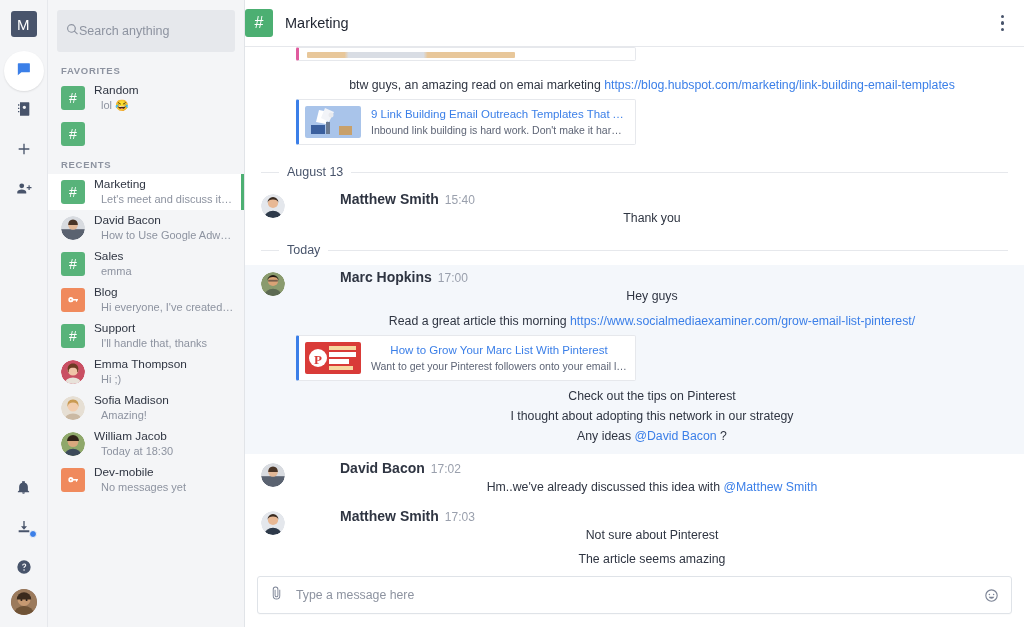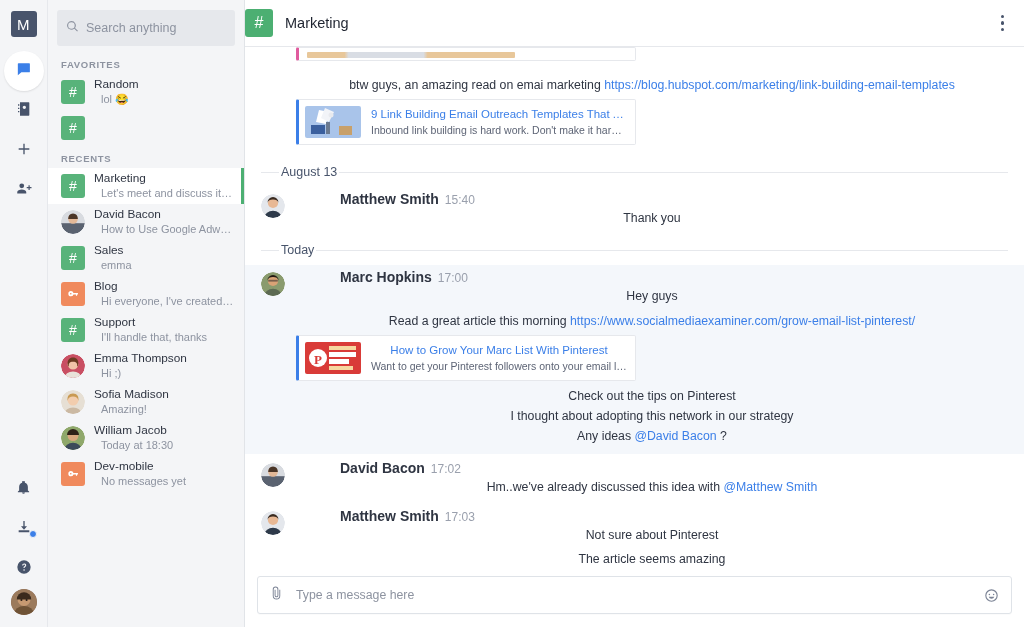--- a/index.html
+++ b/index.html
@@ -55,22 +55,22 @@
 
   
   .sidebar {
     width: 197px; flex: 0 0 197px; height: 627px;
     background: #f4f5f7;
     border-right: 1px solid #e1e4e8;
     overflow: hidden; position: relative;
   }
   .search-wrap { padding: 10px 9px 6px 9px; }
   .search-box {
-    height: 36px; background: #e6e8ec; border-radius: 3px;
-    display: flex; align-items: center; padding: 0 9px; gap: 7px;
+    height: 42px; background: #e6e8ec; border-radius: 3px;
+    display: flex; align-items: center; padding: 0 9px; 
   }
   .search-box svg { fill: #8d93a0; flex: 0 0 auto; }
   .search-input {
     border: none; outline: none; background: transparent;
     font-family: "Liberation Sans", sans-serif;
     font-size: 12.5px; color: #5d6475; width: 100%;
     padding: 0;
   }
   .search-input::placeholder { color: #8d93a0; }
 
@@ -141,21 +141,21 @@
   .msg-av.blank { visibility: hidden; }
   .msg-body { flex: 1 1 auto; min-width: 0; text-align: center; }
   .msg-meta { display: flex; align-items: baseline; gap: 6px; line-height: 15px; }
   .msg-name { font-size: 14px; font-weight: bold; color: #2f3542; margin-left: 44px; }
   .msg-time { font-size: 12px; color: #9aa0ad; }
   .msg-text { font-size: 12.3px; color: #2f3542; line-height: 19px; padding-top: 1px; }
   .msg-text a, .lnk { color: #3b7fe8; text-decoration: none; }
   .mention { color: #3b7fe8; }
 
   .divider {
-    display: flex; align-items: center; gap: 2px;
+    display: flex; align-items: center; gap: 8px;
     padding: 10px 16px 8px 16px;
   }
   .divider .l-short { width: 18px; height: 1px; background: #e6e8ec; flex: 0 0 18px; }
   .divider .d-txt { font-size: 12.5px; color: #48546b; }
   .divider .l-long { flex: 1 1 auto; height: 1px; background: #e6e8ec; }
 
   
   .preview {
     border: 1px solid #e6e8ec; border-left: 3px solid #3b7fe8;
     border-radius: 2px; background: #fff;

